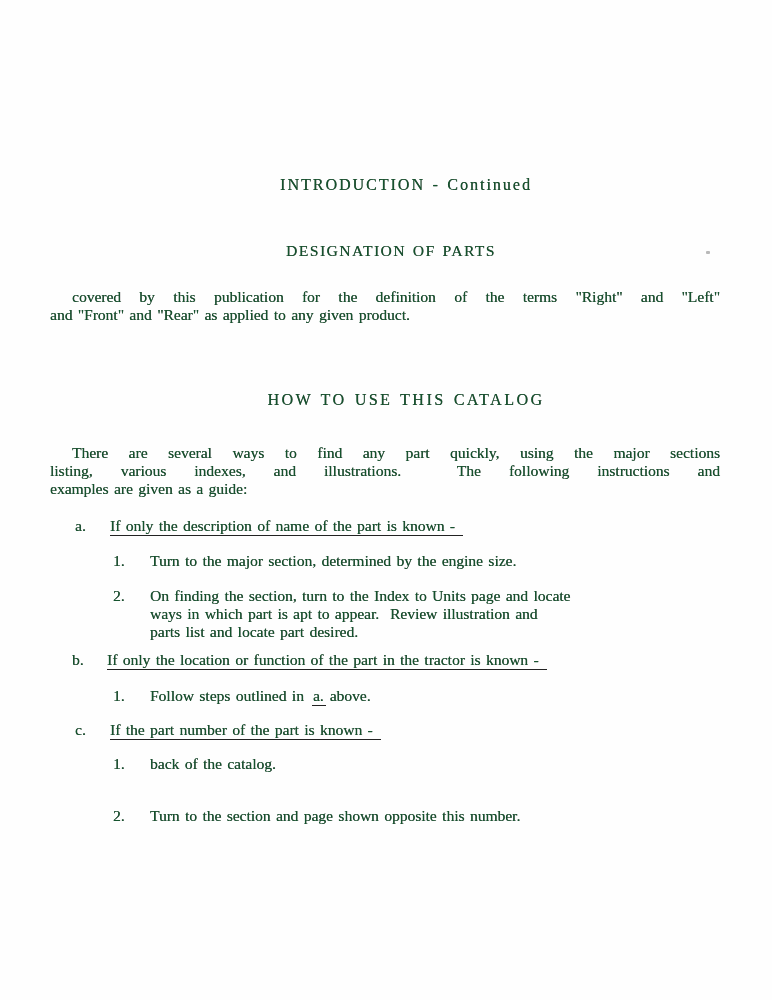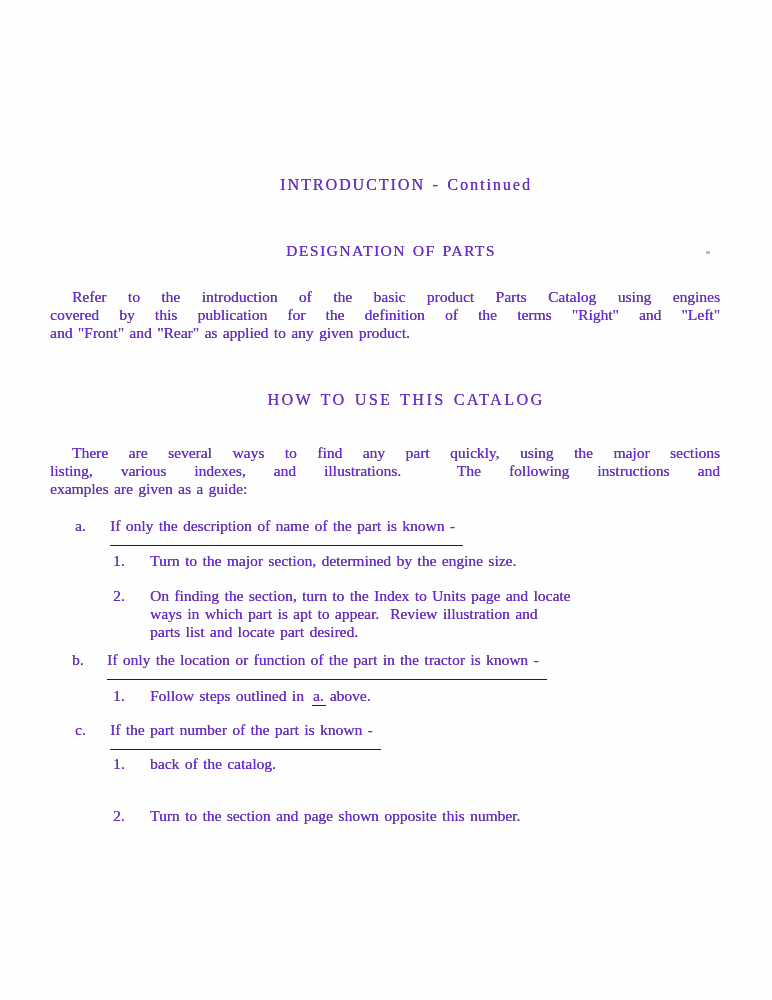--- a/index.html
+++ b/index.html
@@ -2,21 +2,21 @@
 <html><head>
 <meta charset="utf-8">
 <style>
   html, body { margin: 0; padding: 0; background: #e8e8e8; }
   .page {
     position: relative;
     width: 772px;
     height: 1000px;
     margin: 0 auto;
     background: #fefefe;
-    color: #6d28d9;
+    color: #14532d;
     font-family: "Liberation Serif", "DejaVu Serif", serif;
     font-size: 15.5px;
     overflow: hidden;
     text-shadow: 0.25px 0 0 rgba(26,26,26,0.75);
     word-spacing: 1.5px;
   }
   .center-head {
     position: absolute;
     left: 0;
     width: 100%;
@@ -41,21 +41,21 @@
   .para .line:last-child  { text-align-last: auto; }
   .item-row {
     position: absolute;
     left: 75px;
     display: flex;
     line-height: 18px;
   }
   .item-label { width: 35px; flex-shrink: 0; }
   .item-heading {
     border-bottom: 1.5px solid #222;
-    padding-bottom: 10px;
+    padding-bottom: 0;
     padding-right: 8px;
     white-space: pre;
   }
   .row-a { top: 517px; }
   .row-b { top: 651px; left: 72px; }
   .row-c { top: 721px; }
   .step {
     position: absolute;
     left: 113px;
     display: flex;
@@ -88,21 +88,20 @@
 </head>
 <body>
 
 <div class="page">
 
   <div class="center-head h-top">INTRODUCTION - Continued</div>
 
   <div class="center-head h-desig">DESIGNATION OF PARTS</div>
 
   <div class="para p1">
-    <div class="line">Refer to the introduction of the basic product Parts Catalog using engines</div>
     <div class="line">covered by this publication for the definition of the terms "Right" and "Left"</div>
     <div class="line">and "Front" and "Rear" as applied to any given product.</div>
   </div>
 
   <div class="center-head h-howto">HOW TO USE THIS CATALOG</div>
 
   <div class="para p2">
     <div class="line">There are several ways to find any part quickly, using the major sections</div>
     <div class="line">listing, various indexes, and illustrations.  The following instructions and</div>
     <div class="line">examples are given as a guide:</div>

